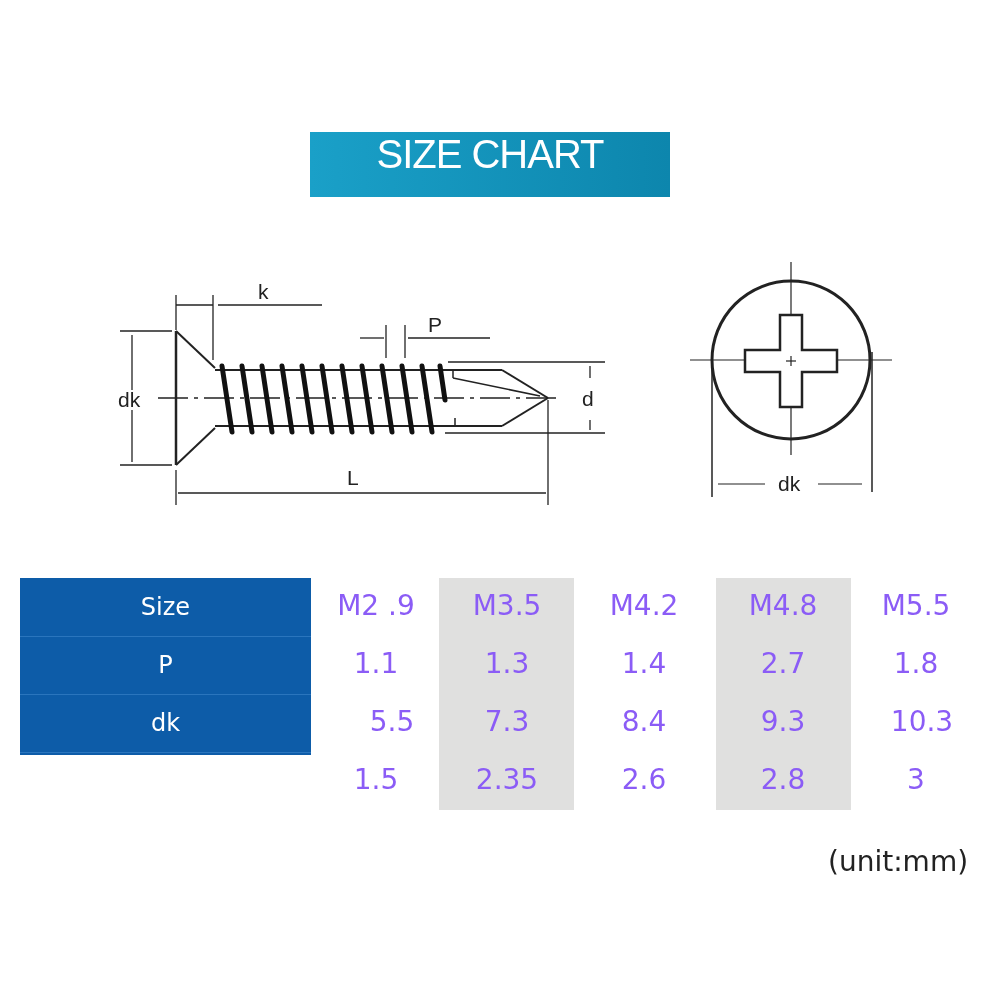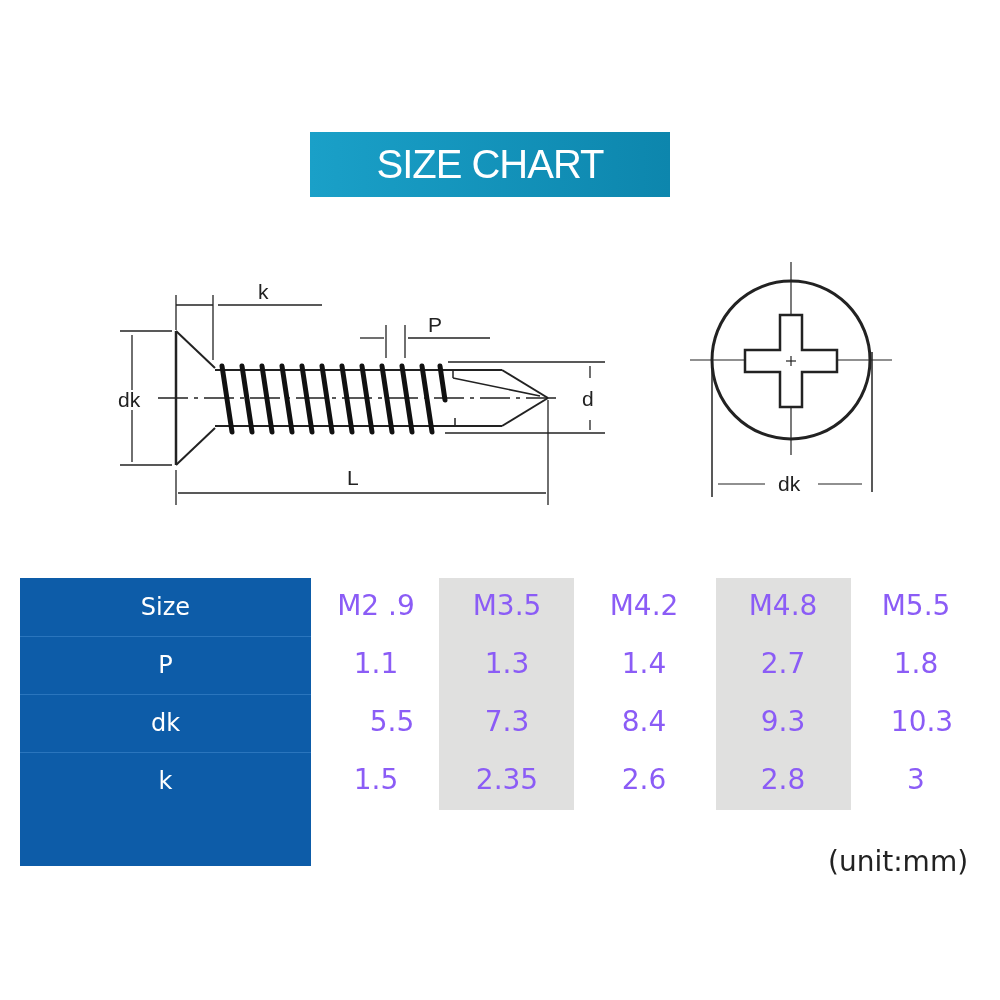--- a/index.html
+++ b/index.html
@@ -1,24 +1,24 @@
 <!DOCTYPE html>
 <html><head>
 <meta charset="utf-8">
 <style>
   html, body { margin: 0; padding: 0; background: #ffffff; }
   body { width: 1000px; height: 1000px; position: relative; overflow: hidden;
          font-family: "DejaVu Sans", "Liberation Sans", sans-serif; }
   .banner { position: absolute; left: 310px; top: 132px; width: 360px; height: 65px;
             background: linear-gradient(90deg, #1aa0c8 0%, #0d86ad 100%);
-            display: flex; align-items: center; justify-content: center; }
+            display: flex; align-items: flex-start; justify-content: center; }
   .banner span { color: #fff; font-size: 40px; letter-spacing: -1px; font-family: "Liberation Sans", sans-serif; }
   .diagram { position: absolute; left: 0; top: 0; }
   .lbl { position: absolute; font-size: 21px; color: #222; font-family: "Liberation Sans", sans-serif; }
-  .hdr { position: absolute; left: 20px; top: 578px; width: 291px; height: 288px; background: #0d5ca8; }
+  .hdr { position: absolute; left: 20px; top: 578px; width: 291px; height: 177px; background: #0d5ca8; }
   .hdr-cell { position: absolute; left: 0; width: 291px; height: 58px; display: flex; align-items: center;
               justify-content: center; color: #fff; font-size: 24px; }
   .hdr-sep { position: absolute; left: 0; width: 291px; height: 1px; background: #2a75bd; }
   .shade { position: absolute; top: 578px; height: 232px; background: #e0e0df; }
   .cell { position: absolute; width: 130px; height: 58px; display: flex; align-items: center; justify-content: center;
           color: #8b5cf6; font-size: 28px; }
   .unit { position: absolute; left: 828px; top: 845px; font-size: 28px; color: #222; }
 </style>
 </head>
 <body>

